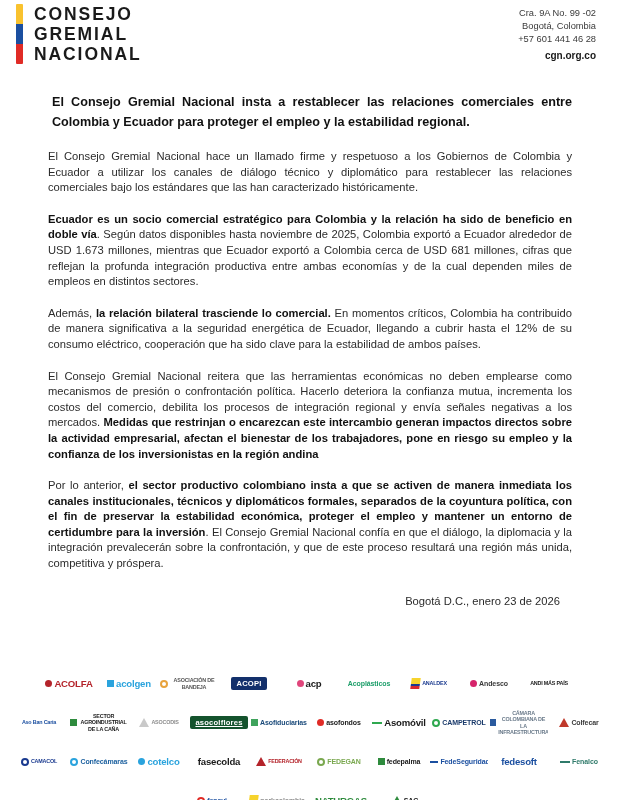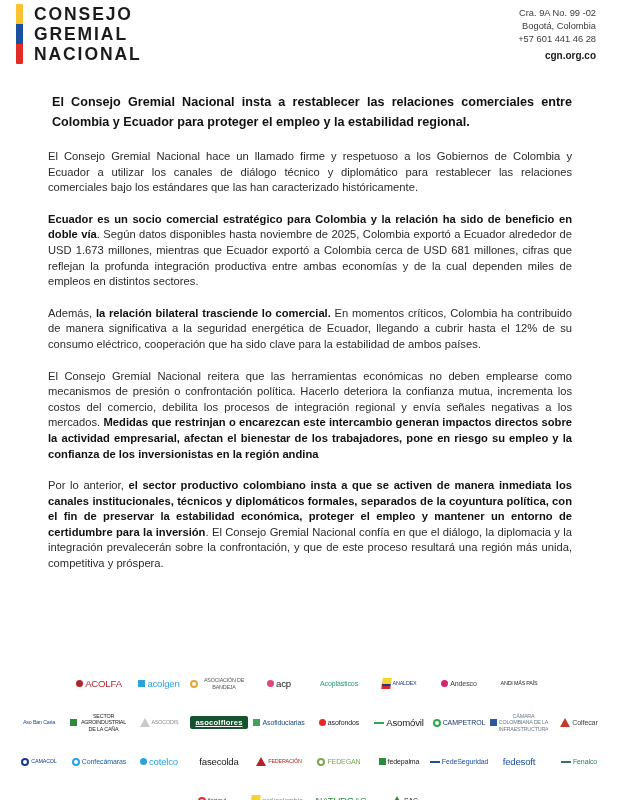--- a/index.html
+++ b/index.html
@@ -98,21 +98,21 @@
     height: 36px;
     display: flex;
     align-items: center;
     justify-content: center;
     text-align: center;
     overflow: hidden;
   }
   .logo-row.short .logo-cell { width: 62px; }
   .logo-txt {
     font-size: 8.4px;
-    font-weight: 400;
+    font-weight: 700;
     line-height: 9px;
     letter-spacing: -0.2px;
     white-space: nowrap;
   }
   .logo-txt.sm { font-size: 7px; letter-spacing: -0.1px; }
   .logo-txt.xs { font-size: 5.4px; line-height: 6.2px; white-space: normal; }
   .logo-txt.lg { font-size: 9.6px; }
   .logo-inner { display: flex; align-items: center; justify-content: center; gap: 2px; }
 
   
@@ -165,20 +165,21 @@
 
 <div class="content">
   <h1 class="doc-title">El Consejo Gremial Nacional insta a restablecer las relaciones comerciales entre Colombia y Ecuador para proteger el empleo y la estabilidad regional.</h1>
   <div id="paras">
       <p class="para"><span>El Consejo Gremial Nacional hace un llamado firme y respetuoso a los Gobiernos de Colombia y Ecuador a utilizar los canales de diálogo técnico y diplomático para restablecer las relaciones comerciales bajo los estándares que las han caracterizado históricamente.</span></p>
       <p class="para"><b>Ecuador es un socio comercial estratégico para Colombia y la relación ha sido de beneficio en doble vía</b><span>. Según datos disponibles hasta noviembre de 2025, Colombia exportó a Ecuador alrededor de USD 1.673 millones, mientras que Ecuador exportó a Colombia cerca de USD 681 millones, cifras que reflejan la profunda integración productiva entre ambas economías y de la cual dependen miles de empleos en distintos sectores.</span></p>
       <p class="para"><span>Además, </span><b>la relación bilateral trasciende lo comercial.</b><span> En momentos críticos, Colombia ha contribuido de manera significativa a la seguridad energética de Ecuador, llegando a cubrir hasta el 12% de su consumo eléctrico, cooperación que ha sido clave para la estabilidad de ambos países.</span></p>
       <p class="para"><span>El Consejo Gremial Nacional reitera que las herramientas económicas no deben emplearse como mecanismos de presión o confrontación política. Hacerlo deteriora la confianza mutua, incrementa los costos del comercio, debilita los procesos de integración regional y envía señales negativas a los mercados. </span><b>Medidas que restrinjan o encarezcan este intercambio generan impactos directos sobre la actividad empresarial, afectan el bienestar de los trabajadores, pone en riesgo su empleo y la confianza de los inversionistas en la región andina</b></p>
       <p class="para"><span>Por lo anterior, </span><b>el sector productivo colombiano insta a que se activen de manera inmediata los canales institucionales, técnicos y diplomáticos formales, separados de la coyuntura política, con el fin de preservar la estabilidad económica, proteger el empleo y mantener un entorno de certidumbre para la inversión</b><span>. El Consejo Gremial Nacional confía en que el diálogo, la diplomacia y la integración prevalecerán sobre la confrontación, y que de este proceso resultará una región más unida, competitiva y próspera.</span></p>
     </div>
+  <div class="date-line">Bogotá D.C., enero 23 de 2026</div>
 </div>
 
 <div class="logo-wall" id="logo-wall">
     <div class="logo-row">
       <div class="logo-cell">
         <div class="logo-inner">
           <span class="mk dot" style="background: rgb(180, 35, 42);"></span>
           <span class="logo-txt lg" style="color: rgb(180, 35, 42);">ACOLFA</span>
         </div>
       </div>
@@ -189,20 +190,25 @@
         </div>
       </div>
       <div class="logo-cell">
         <div class="logo-inner">
           <span class="mk ring" style="color: rgb(232, 163, 61);"></span>
           <span class="logo-txt xs" style="color: rgb(85, 85, 85);">ASOCIACIÓN DE BANDEJA</span>
         </div>
       </div>
       <div class="logo-cell">
         <div class="logo-inner">
+          <span class="plate" style="background: rgb(19, 48, 107); color: rgb(255, 255, 255);">ACOPI</span>
+        </div>
+      </div>
+      <div class="logo-cell">
+        <div class="logo-inner">
           <span class="mk dot" style="background: rgb(224, 69, 123);"></span>
           <span class="logo-txt lg" style="color: rgb(26, 26, 26);">acp</span>
         </div>
       </div>
       <div class="logo-cell">
         <div class="logo-inner">
           <span class="logo-txt sm" style="color: rgb(29, 158, 106);">Acoplásticos</span>
         </div>
       </div>
       <div class="logo-cell">

